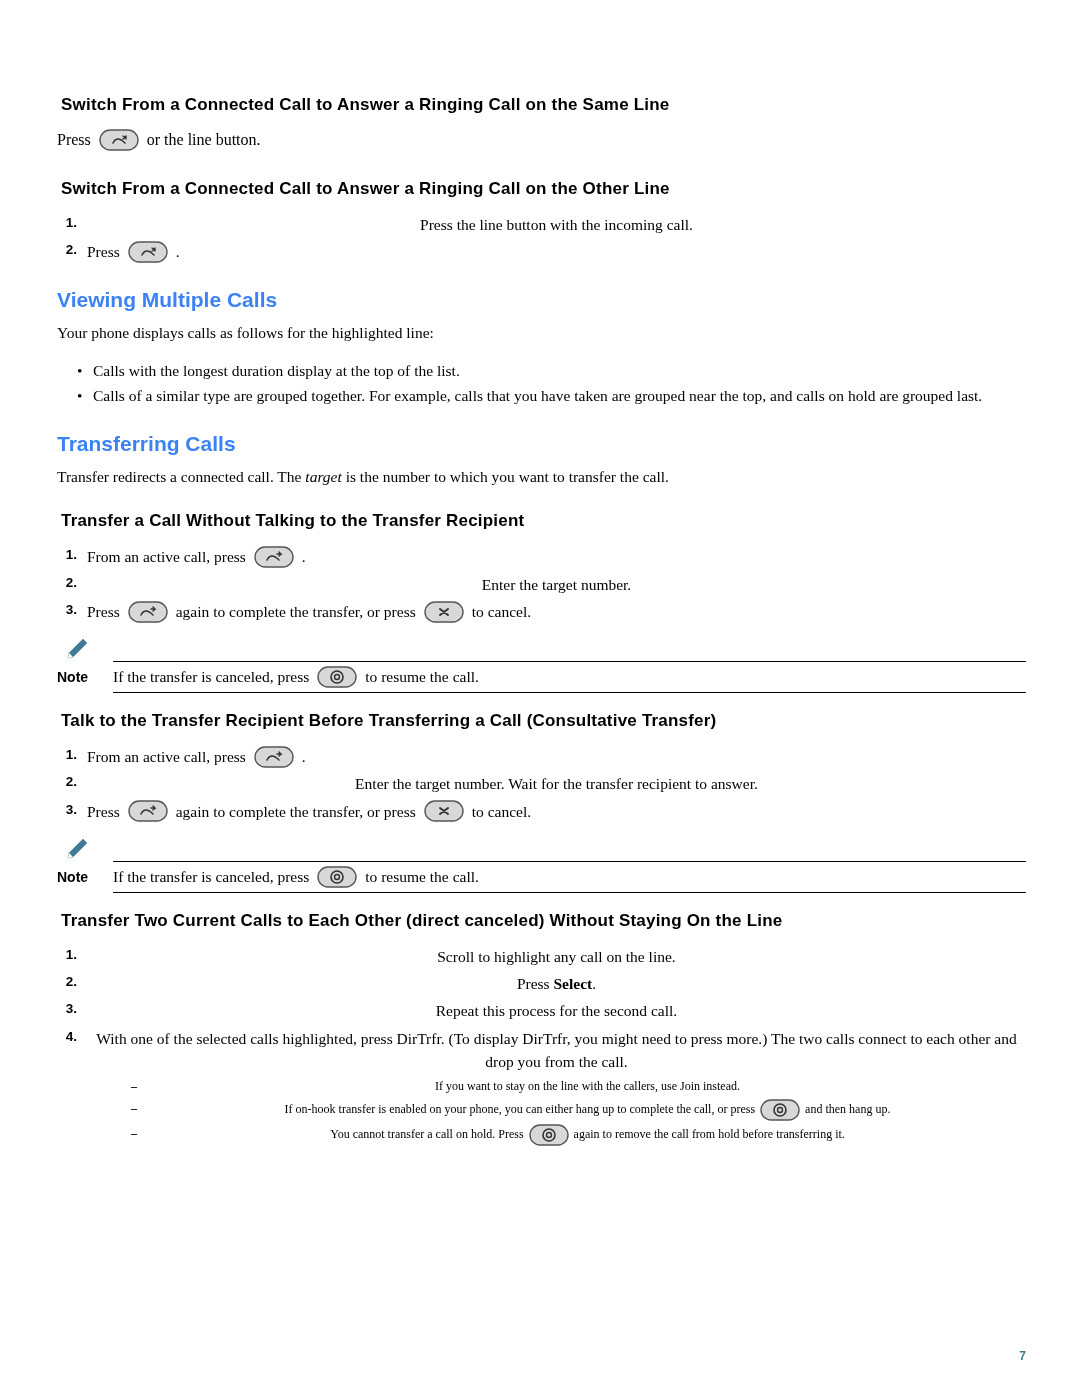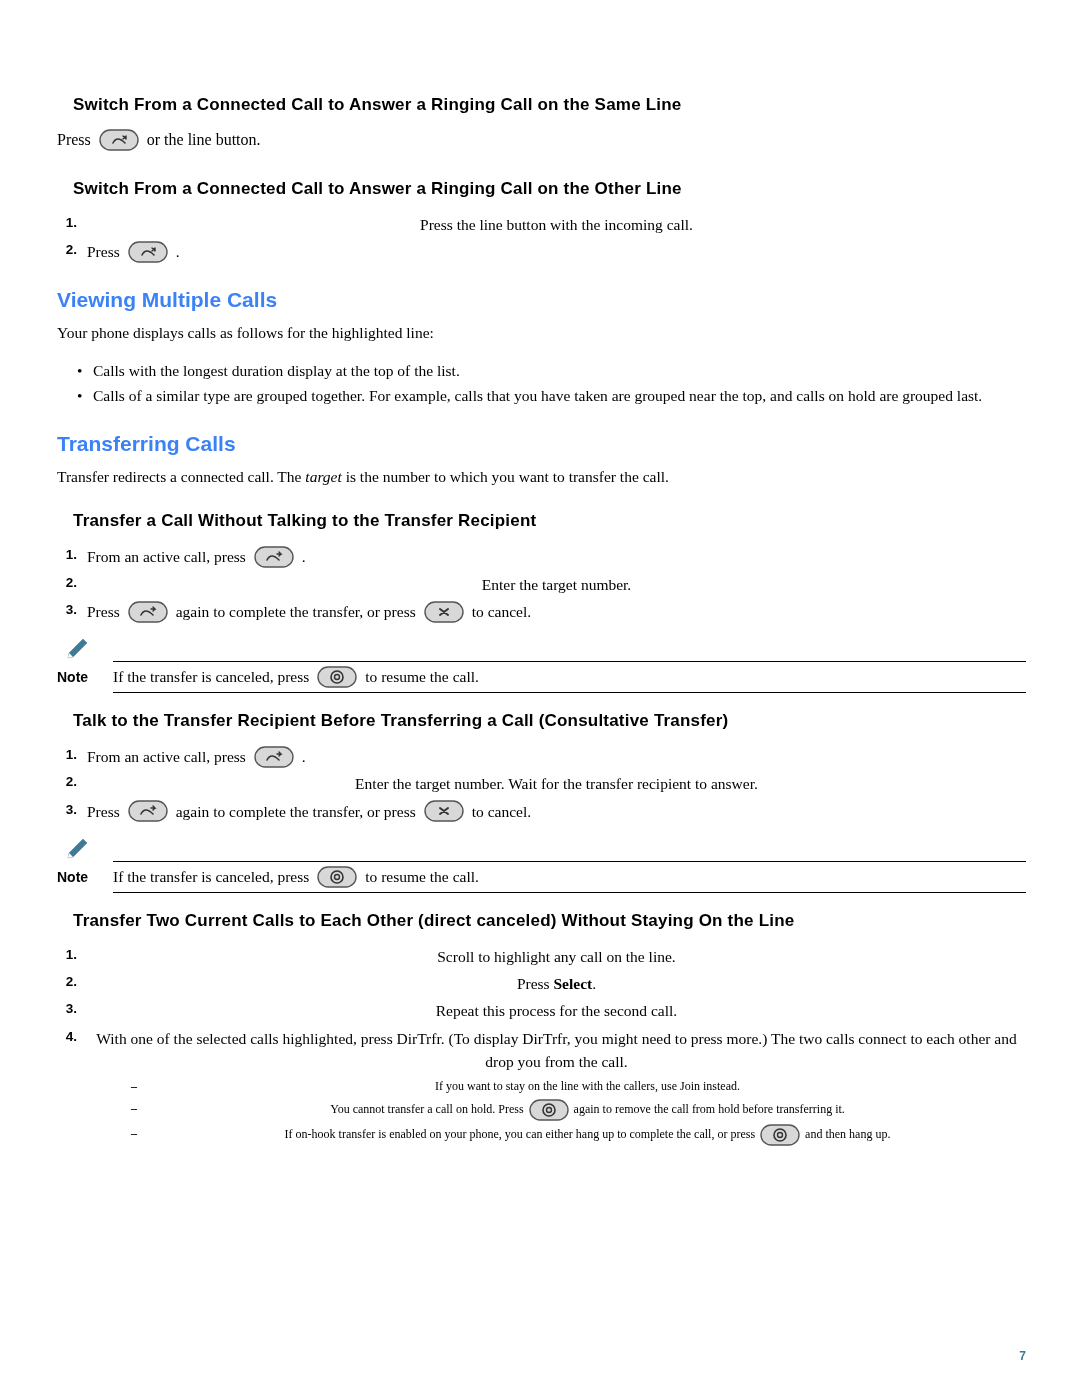--- a/index.html
+++ b/index.html
@@ -13,21 +13,21 @@
     width: 1080px;
     min-height: 1397px;
     padding: 95px 54px 40px 57px;
     box-sizing: border-box;
     position: relative;
   }
   .h3 {
     font-family: Arial, Helvetica, sans-serif;
     font-weight: bold;
     font-size: 17px;
-    margin: 0 0 14px 16px;
+    margin: 0 0 14px 4px;
     letter-spacing: 0.2px;
   }
   .h2 {
     font-family: Arial, Helvetica, sans-serif;
     font-weight: bold;
     font-size: 21px;
     color: #3b82f6;
     margin: 24px 0 10px 0;
   }
   .body-text, .body-inline {
@@ -373,36 +373,36 @@
       <span class="num">3.</span>
       <span class="content">Repeat this process for the second call.</span>
     </li>
     <li>
       <span class="num">4.</span>
       <span class="content">
         <span>With one of the selected calls highlighted, press DirTrfr. (To display DirTrfr, you might need to press more.) The two calls connect to each other and drop you from the call.</span>
         <ul class="dashes">
           <li>If you want to stay on the line with the callers, use Join instead.</li>
           <li>
+            <span class="dash-inline">If on-hook transfer is enabled on your phone, you can either hang up to complete the call, or press</span>
+            <span class="icon-btn">
+                <svg width="40" height="22">
+                  <use href="#ico-hold"></use>
+                </svg>
+              </span>
+            <span class="dash-inline">and then hang up.</span>
+          </li>
+          <li>
             <span class="dash-inline">You cannot transfer a call on hold. Press</span>
             <span class="icon-btn">
                 <svg width="40" height="22">
                   <use href="#ico-hold"></use>
                 </svg>
               </span>
             <span class="dash-inline">again to remove the call from hold before transferring it.</span>
           </li>
-          <li>
-            <span class="dash-inline">If on-hook transfer is enabled on your phone, you can either hang up to complete the call, or press</span>
-            <span class="icon-btn">
-                <svg width="40" height="22">
-                  <use href="#ico-hold"></use>
-                </svg>
-              </span>
-            <span class="dash-inline">and then hang up.</span>
-          </li>
         </ul>
       </span>
     </li>
   </ol>
 
   <div class="page-num">7</div>
 </div>
 
 </body></html>

